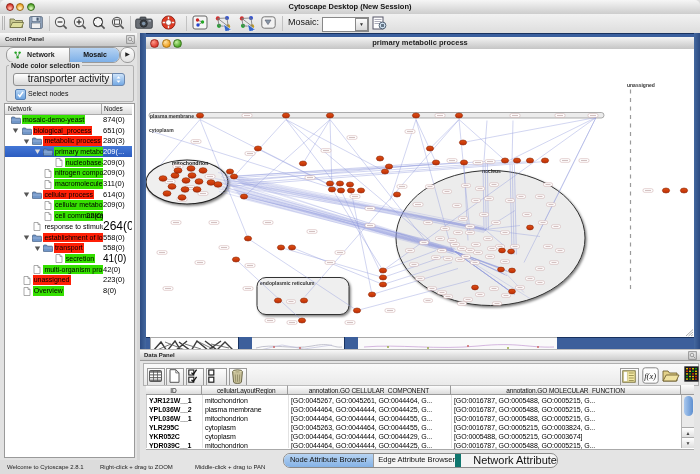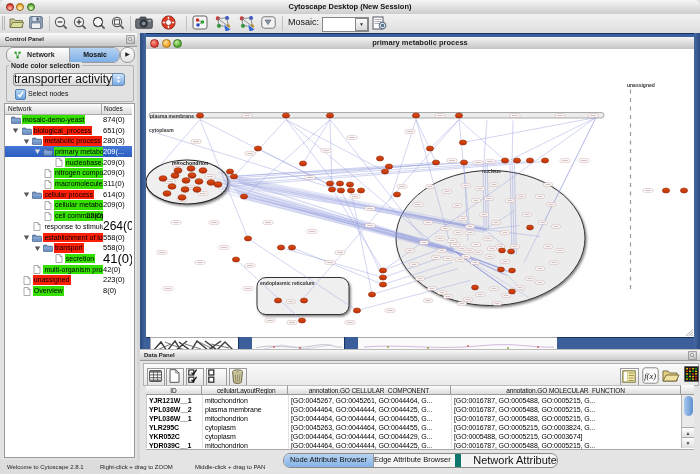--- a/index.html
+++ b/index.html
@@ -107,21 +107,21 @@
 <svg class="abs" style="left:14px;top:51px" width="7" height="8" viewBox="0 0 7 8">
     <circle cx="1.6" cy="1.6" r="1.2" fill="#2a2"></circle>
     <circle cx="5.6" cy="1.6" r="1.2" fill="#2a2"></circle>
     <circle cx="3.6" cy="6.4" r="1.2" fill="#2a2"></circle>
     <path d="M1.6,1.6 L3.6,6.4 L5.6,1.6" stroke="#282" stroke-width="0.7" fill="none"></path>
   </svg>
 <div class="abs" style="left:120px;top:47px;width:13px;height:14px;border:1px solid #9a9a9a;border-radius:7px;background:linear-gradient(#fefefe,#e2e2e2);font-size:6px;line-height:13px;text-align:center;color:#222">▶</div>
 <div class="abs" style="left:6px;top:65px;width:126px;height:35px;border:1px solid #b2b2b2;border-radius:2px"></div>
 <div class="abs" style="left:9px;top:61.5px;background:#e2e2e2;padding:0 2px;font-size:7px;font-weight:bold;color:#222">Node color selection</div>
 <div class="abs" style="left:13px;top:73px;width:109px;height:11px;border:1px solid #909090;border-radius:3px;background:linear-gradient(#ffffff,#d8d8d8)">
-    <div style="font-size:12px;line-height:10px;text-align:left;color:#111">transporter activity</div>
+    <div style="font-size:10px;line-height:10px;text-align:center;color:#111">transporter activity</div>
   </div>
 <div class="abs" style="left:112px;top:73px;width:11px;height:11px;border:1px solid #6b88b0;border-radius:0 3px 3px 0;background:linear-gradient(#cfe4fa,#74a9e4)">
     <svg width="9" height="9" style="display:block;margin:1px 0 0 1px" viewBox="0 0 9 9">
       <path d="M4.5,1.2 L6.5,3.6 L2.5,3.6 Z M4.5,7.8 L6.5,5.4 L2.5,5.4 Z" fill="#fff"></path>
     </svg>
   </div>
 <div class="abs" style="left:15px;top:89px;width:9px;height:9px;border:1px solid #5580b5;border-radius:2px;background:linear-gradient(#b8d6f5,#6ba3e0)">
     <svg style="display:block" width="9" height="9" viewBox="0 0 9 9">
       <path d="M2,4.5 L3.8,6.5 L7,1.8" stroke="#fff" stroke-width="1.4" fill="none"></path>
     </svg>
@@ -229,21 +229,21 @@
       <path d="M0.5,2 L0.5,7 a0.8,0.8 0 0 0 0.8,0.8 L8.7,7.8 a0.8,0.8 0 0 0 0.8,-0.8 L9.5,3 a0.8,0.8 0 0 0 -0.8,-0.8 L4.5,2.2 L3.5,1 L1.3,1 a0.8,0.8 0 0 0 -0.8,0.8 Z" fill="#7096c8" stroke="#41577a" stroke-width="0.7"></path>
       <path d="M0.5,3.6 L9.5,3.4 L9.5,4.4 L0.5,4.6 Z" fill="#9ab4d8" opacity="0.9"></path>
     </svg>
     <div class="abs" style="left:49.1px;top:128.2px;height:9.5px;line-height:9.5px;background:#ff1f06;color:#000;font-size:7px;font-weight:normal;padding:0 1px;white-space:nowrap;overflow:hidden;max-width:47px">transport</div>
     <div class="abs" style="left:98px;top:128.2px;height:9.5px;line-height:9.5px;color:#000;font-size:7.5px;white-space:nowrap">558(0)</div>
     <svg class="abs" style="left:49.8px;top:139.4px" width="8" height="9" viewBox="0 0 8 9">
       <path d="M1,0.5 L5,0.5 L7,2.5 L7,8.5 L1,8.5 Z" fill="#fff" stroke="#888" stroke-width="0.7"></path>
       <path d="M5,0.5 L5,2.5 L7,2.5" fill="none" stroke="#888" stroke-width="0.7"></path>
     </svg>
     <div class="abs" style="left:59.8px;top:138.9px;height:9.5px;line-height:9.5px;background:#35e000;color:#000;font-size:7px;font-weight:normal;padding:0 1px;white-space:nowrap;overflow:hidden;max-width:36px">secretion</div>
-    <div class="abs" style="left:98px;top:138.9px;height:9.5px;line-height:9.5px;color:#000;font-size:13px;white-space:nowrap">41(0)</div>
+    <div class="abs" style="left:98px;top:138.9px;height:9.5px;line-height:9.5px;color:#000;font-size:10px;white-space:nowrap">41(0)</div>
     <svg class="abs" style="left:28.4px;top:150.1px" width="8" height="9" viewBox="0 0 8 9">
       <path d="M1,0.5 L5,0.5 L7,2.5 L7,8.5 L1,8.5 Z" fill="#fff" stroke="#888" stroke-width="0.7"></path>
       <path d="M5,0.5 L5,2.5 L7,2.5" fill="none" stroke="#888" stroke-width="0.7"></path>
     </svg>
     <div class="abs" style="left:38.4px;top:149.6px;height:9.5px;line-height:9.5px;background:#35e000;color:#000;font-size:7px;font-weight:normal;padding:0 1px;white-space:nowrap;overflow:hidden;max-width:58px">multi-organism pro</div>
     <div class="abs" style="left:98px;top:149.6px;height:9.5px;line-height:9.5px;color:#000;font-size:7.5px;white-space:nowrap">42(0)</div>
     <svg class="abs" style="left:17.7px;top:160.8px" width="8" height="9" viewBox="0 0 8 9">
       <path d="M1,0.5 L5,0.5 L7,2.5 L7,8.5 L1,8.5 Z" fill="#fff" stroke="#888" stroke-width="0.7"></path>
       <path d="M5,0.5 L5,2.5 L7,2.5" fill="none" stroke="#888" stroke-width="0.7"></path>
     </svg>
@@ -829,17 +829,17 @@
 <div class="abs" style="left:451px;top:395px;width:1px;height:53px;background:#e2e2e2"></div>
 <div class="abs" style="left:146px;top:395px;width:1px;height:53px;background:#ccc"></div>
 <div class="abs" style="left:693px;top:395px;width:1px;height:53px;background:#ccc"></div>
 <div class="abs" style="left:681px;top:395px;width:13px;height:53px;background:#eaeaea;border-left:1px solid #b5b5b5;box-sizing:border-box">
     <div class="abs" style="left:1.5px;top:1px;width:9px;height:20px;border-radius:4.5px;background:linear-gradient(90deg,#a9c8ee,#5d8fd0)"></div>
     <div class="abs" style="left:0px;top:32px;width:12px;height:10px;background:linear-gradient(#fff,#ddd);border-top:1px solid #aaa;font-size:5px;text-align:center;line-height:10px;color:#444">▲</div>
     <div class="abs" style="left:0px;top:42px;width:12px;height:10px;background:linear-gradient(#fff,#ddd);border-top:1px solid #aaa;font-size:5px;text-align:center;line-height:10px;color:#444">▼</div>
   </div>
 <div class="abs" style="left:283px;top:453px;height:13px;border:1px solid #8a8a8a;border-radius:7px;background:#f4f4f4;display:flex;overflow:hidden">
     <div style="width:89px;height:13px;background:linear-gradient(#b8d4f2,#84b2e6);font-size:7.5px;line-height:12px;text-align:center;color:#111">Node Attribute Browser</div>
-    <div style="width:81px;height:13px;border-left:1px solid #9a9a9a;font-size:7.5px;line-height:12px;text-align:left;color:#111">Edge Attribute Browser</div>
+    <div style="width:81px;height:13px;border-left:1px solid #9a9a9a;font-size:7.5px;line-height:12px;text-align:right;color:#111">Edge Attribute Browser</div>
     <div style="width:96px;height:13px;border-left:6px solid #0f766e;font-size:11px;line-height:12px;text-align:right;color:#111">Network Attribute Browser</div>
   </div>
 <div class="abs" style="left:7px;top:464px;font-size:6px;color:#222">Welcome to Cytoscape 2.8.1</div>
 <div class="abs" style="left:100px;top:464px;font-size:6px;color:#222">Right-click + drag to ZOOM</div>
 <div class="abs" style="left:195px;top:464px;font-size:6px;color:#222">Middle-click + drag to PAN</div>
 </body></html>

